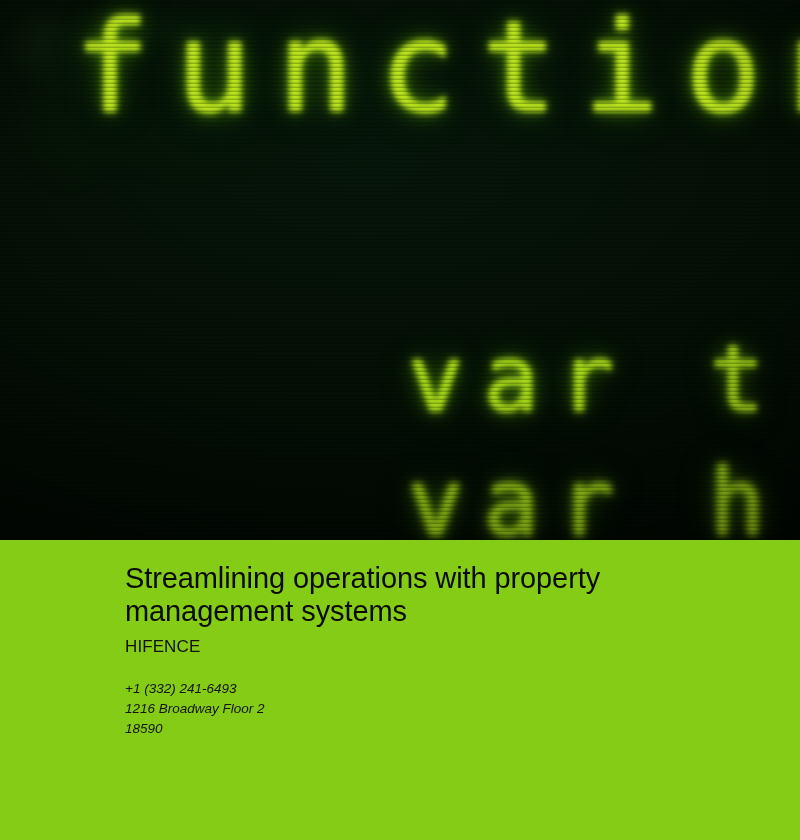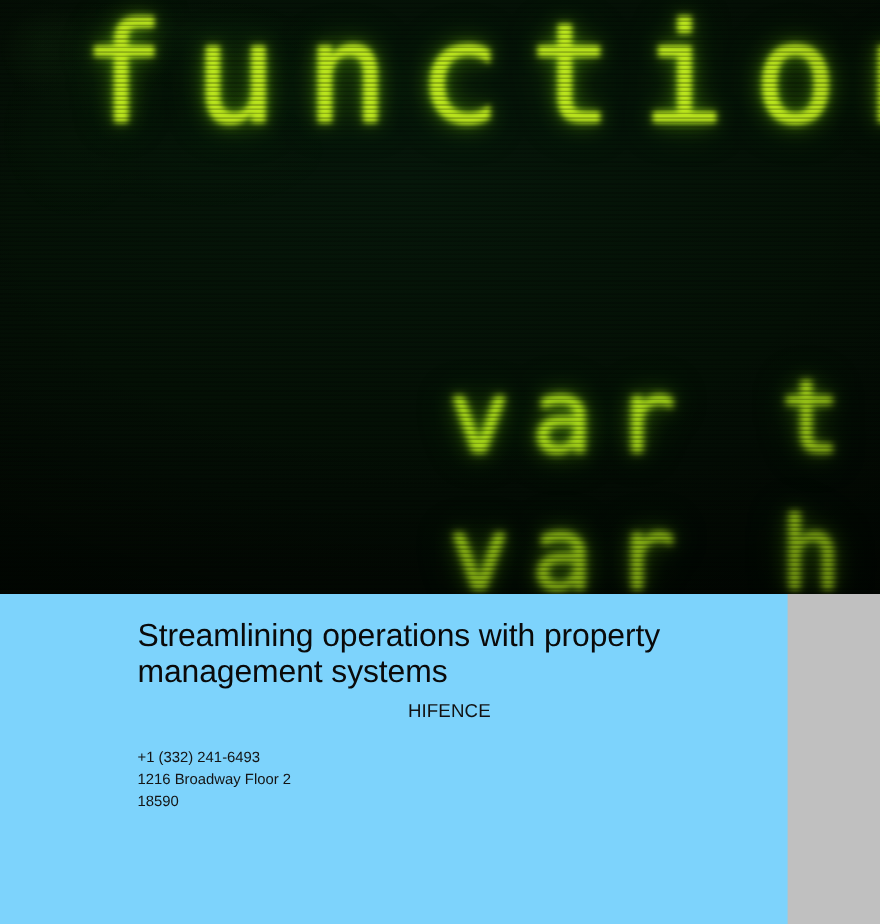--- a/index.html
+++ b/index.html
@@ -113,23 +113,23 @@
     letter-spacing: 20px;
     filter: blur(3.0px);
     color: #a2d516;
   }
 
   
   .info {
     position: absolute;
     left: 0;
     top: 540px;
-    width: 716px;
+    width: 800px;
     height: 300px;
-    background: #7dd3fc;
+    background: #84cc16;
     padding: 0;
     box-sizing: border-box;
   }
 
   .info-inner {
     position: absolute;
     left: 125px;
     top: 22px;
     right: 24px;
   }
@@ -144,27 +144,27 @@
     max-width: 570px;
   }
 
   .brand {
     margin: 8px 0 18px 0;
     font-size: 17px;
     line-height: 21px;
     font-weight: 400;
     color: #121212;
     letter-spacing: 0.1px;
-    text-align: center;
   }
 
   .contact {
     margin: 22px 0 0 0;
     padding: 0;
     list-style: none;
+    font-style: italic;
   }
   .contact li {
     font-size: 13.5px;
     line-height: 20px;
     color: #141414;
   }
 
   .source-url {
     margin-top: 9px;
     font-size: 11px;

